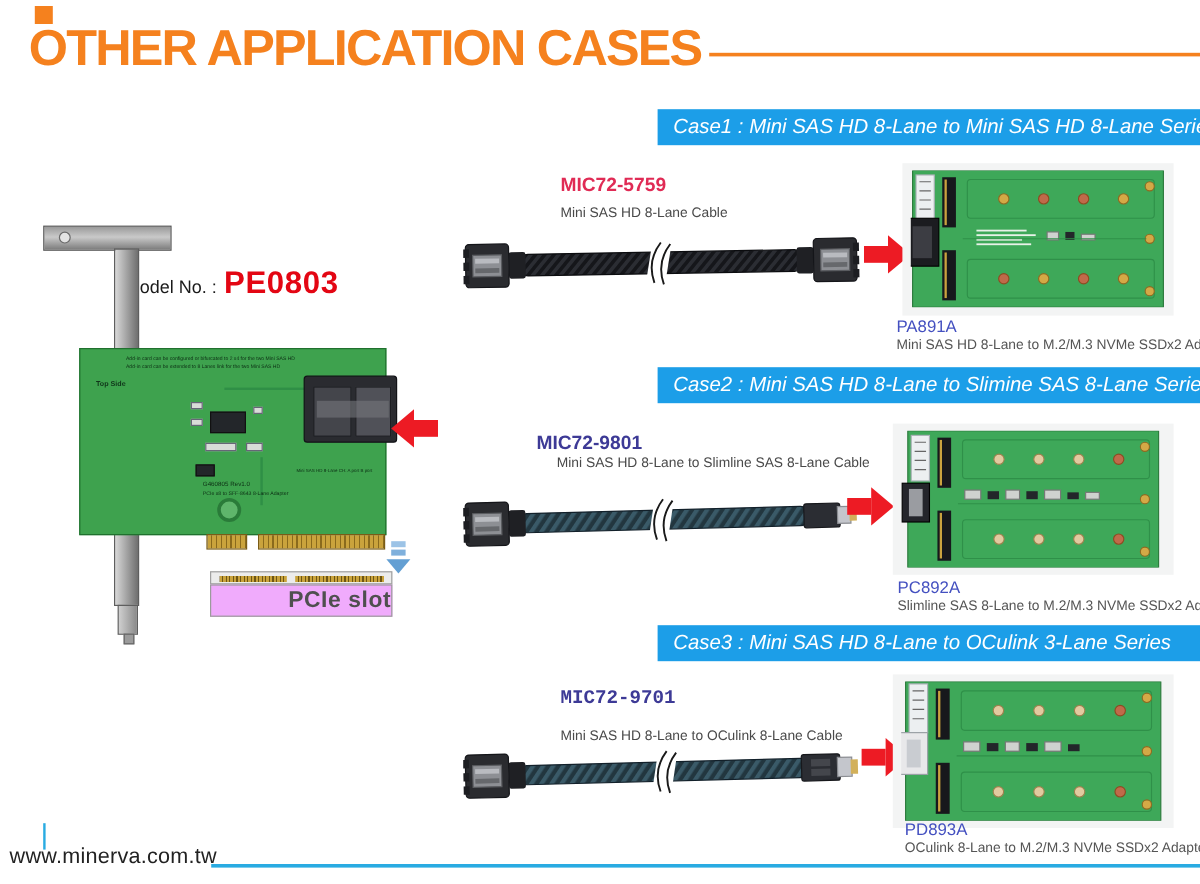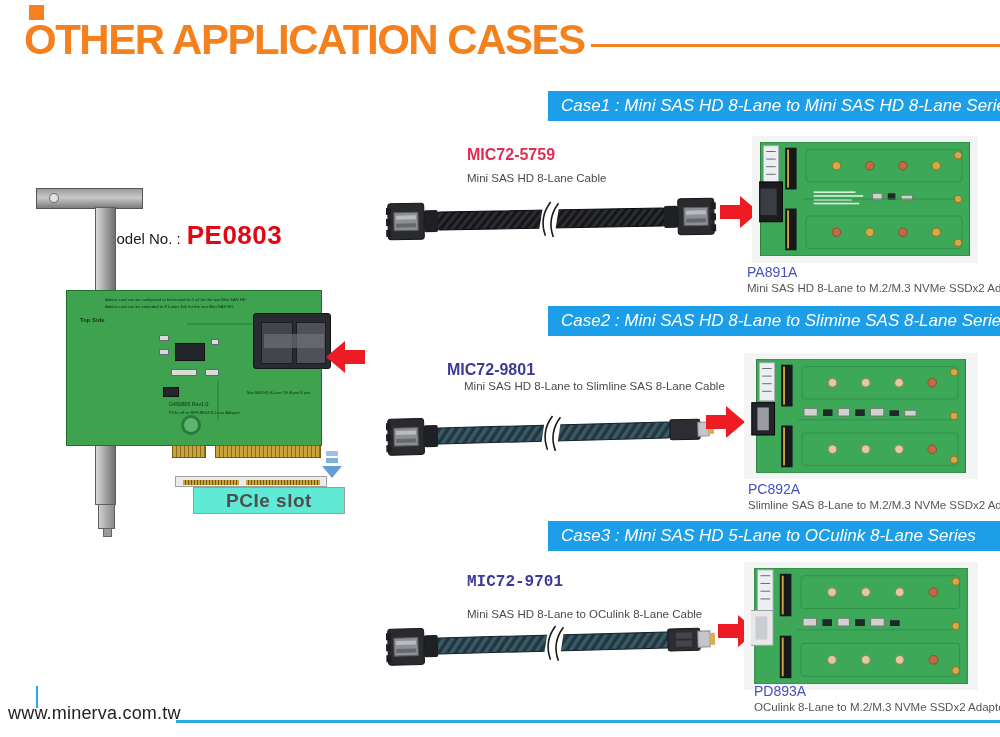--- a/index.html
+++ b/index.html
@@ -85,22 +85,22 @@
   .down-arrow .d2{position:absolute;left:4px;top:7px;width:12px;height:5px;background:#7fb0dc;}
   .down-arrow .dh{position:absolute;left:0;top:15px;width:0;height:0;
         border-left:10px solid transparent;border-right:10px solid transparent;border-top:12px solid #639fd3;}
   .pcie-slot{position:absolute;left:175px;top:476px;width:152px;height:38px;}
   .pcie-slot .top{position:absolute;left:0;top:0;width:152px;height:11px;background:#ececec;
                   border:1px solid #a0a0a0;box-sizing:border-box;}
   .pcie-slot .s1{position:absolute;left:7px;top:3px;width:56px;height:5px;
                  background:repeating-linear-gradient(90deg,#c9a33c 0 2px,#6d5514 2px 3px);}
   .pcie-slot .s2{position:absolute;left:70px;top:3px;width:74px;height:5px;
                  background:repeating-linear-gradient(90deg,#c9a33c 0 2px,#6d5514 2px 3px);}
-  .pcie-slot .body{position:absolute;left:18px;top:11px;width:152px;height:27px;background:#5eead4;
-                   border:1px solid #9b9b9b;box-sizing:border-box;text-align:center;}
+  .pcie-slot .body{position:absolute;left:0;top:11px;width:152px;height:27px;background:#f0abfc;
+                   border:1px solid #9b9b9b;box-sizing:border-box;text-align:right;}
   .pcie-slot .label{font-size:19px;font-weight:bold;color:#4f4f4f;line-height:26px;letter-spacing:0.5px;}
 
   
   .cable-model{position:absolute;font-size:16px;font-weight:bold;white-space:nowrap;}
   .cable-desc{position:absolute;font-size:11.5px;color:#4a4a4a;white-space:nowrap;}
   .cm1{left:467px;top:146px;color:#E02B55;}
   .cd1{left:467px;top:172px;}
   .cm2{left:447px;top:361px;color:#3D3A96;}
   .cd2{left:444px;top:380px;margin-left:20px;}
   .cm3{left:467px;top:573px;color:#3D3A96;font-family:Liberation Mono, monospace;}
@@ -131,21 +131,21 @@
 <body>
 
 <div class="page">
 
   <div class="accent-square"></div>
   <h1 class="title">OTHER APPLICATION CASES</h1>
   <div class="title-rule"></div>
 
   <div class="banner b1">Case1 : Mini SAS HD 8-Lane to Mini SAS HD 8-Lane Series</div>
   <div class="banner b2">Case2 : Mini SAS HD 8-Lane to Slimine SAS 8-Lane Series</div>
-  <div class="banner b3">Case3 : Mini SAS HD 5-Lane to OCulink 8-Lane Series</div>
+  <div class="banner b3">Case3 : Mini SAS HD 8-Lane to OCulink 3-Lane Series</div>
 
   <div class="model-line">
     <span class="model-label">Model No. :</span>
     <span class="model-number">PE0803</span>
   </div>
 
   <div class="bracket-top"></div>
   <div class="bracket-hole"></div>
   <div class="bracket-bar"></div>
   <div class="bracket-foot"></div>

